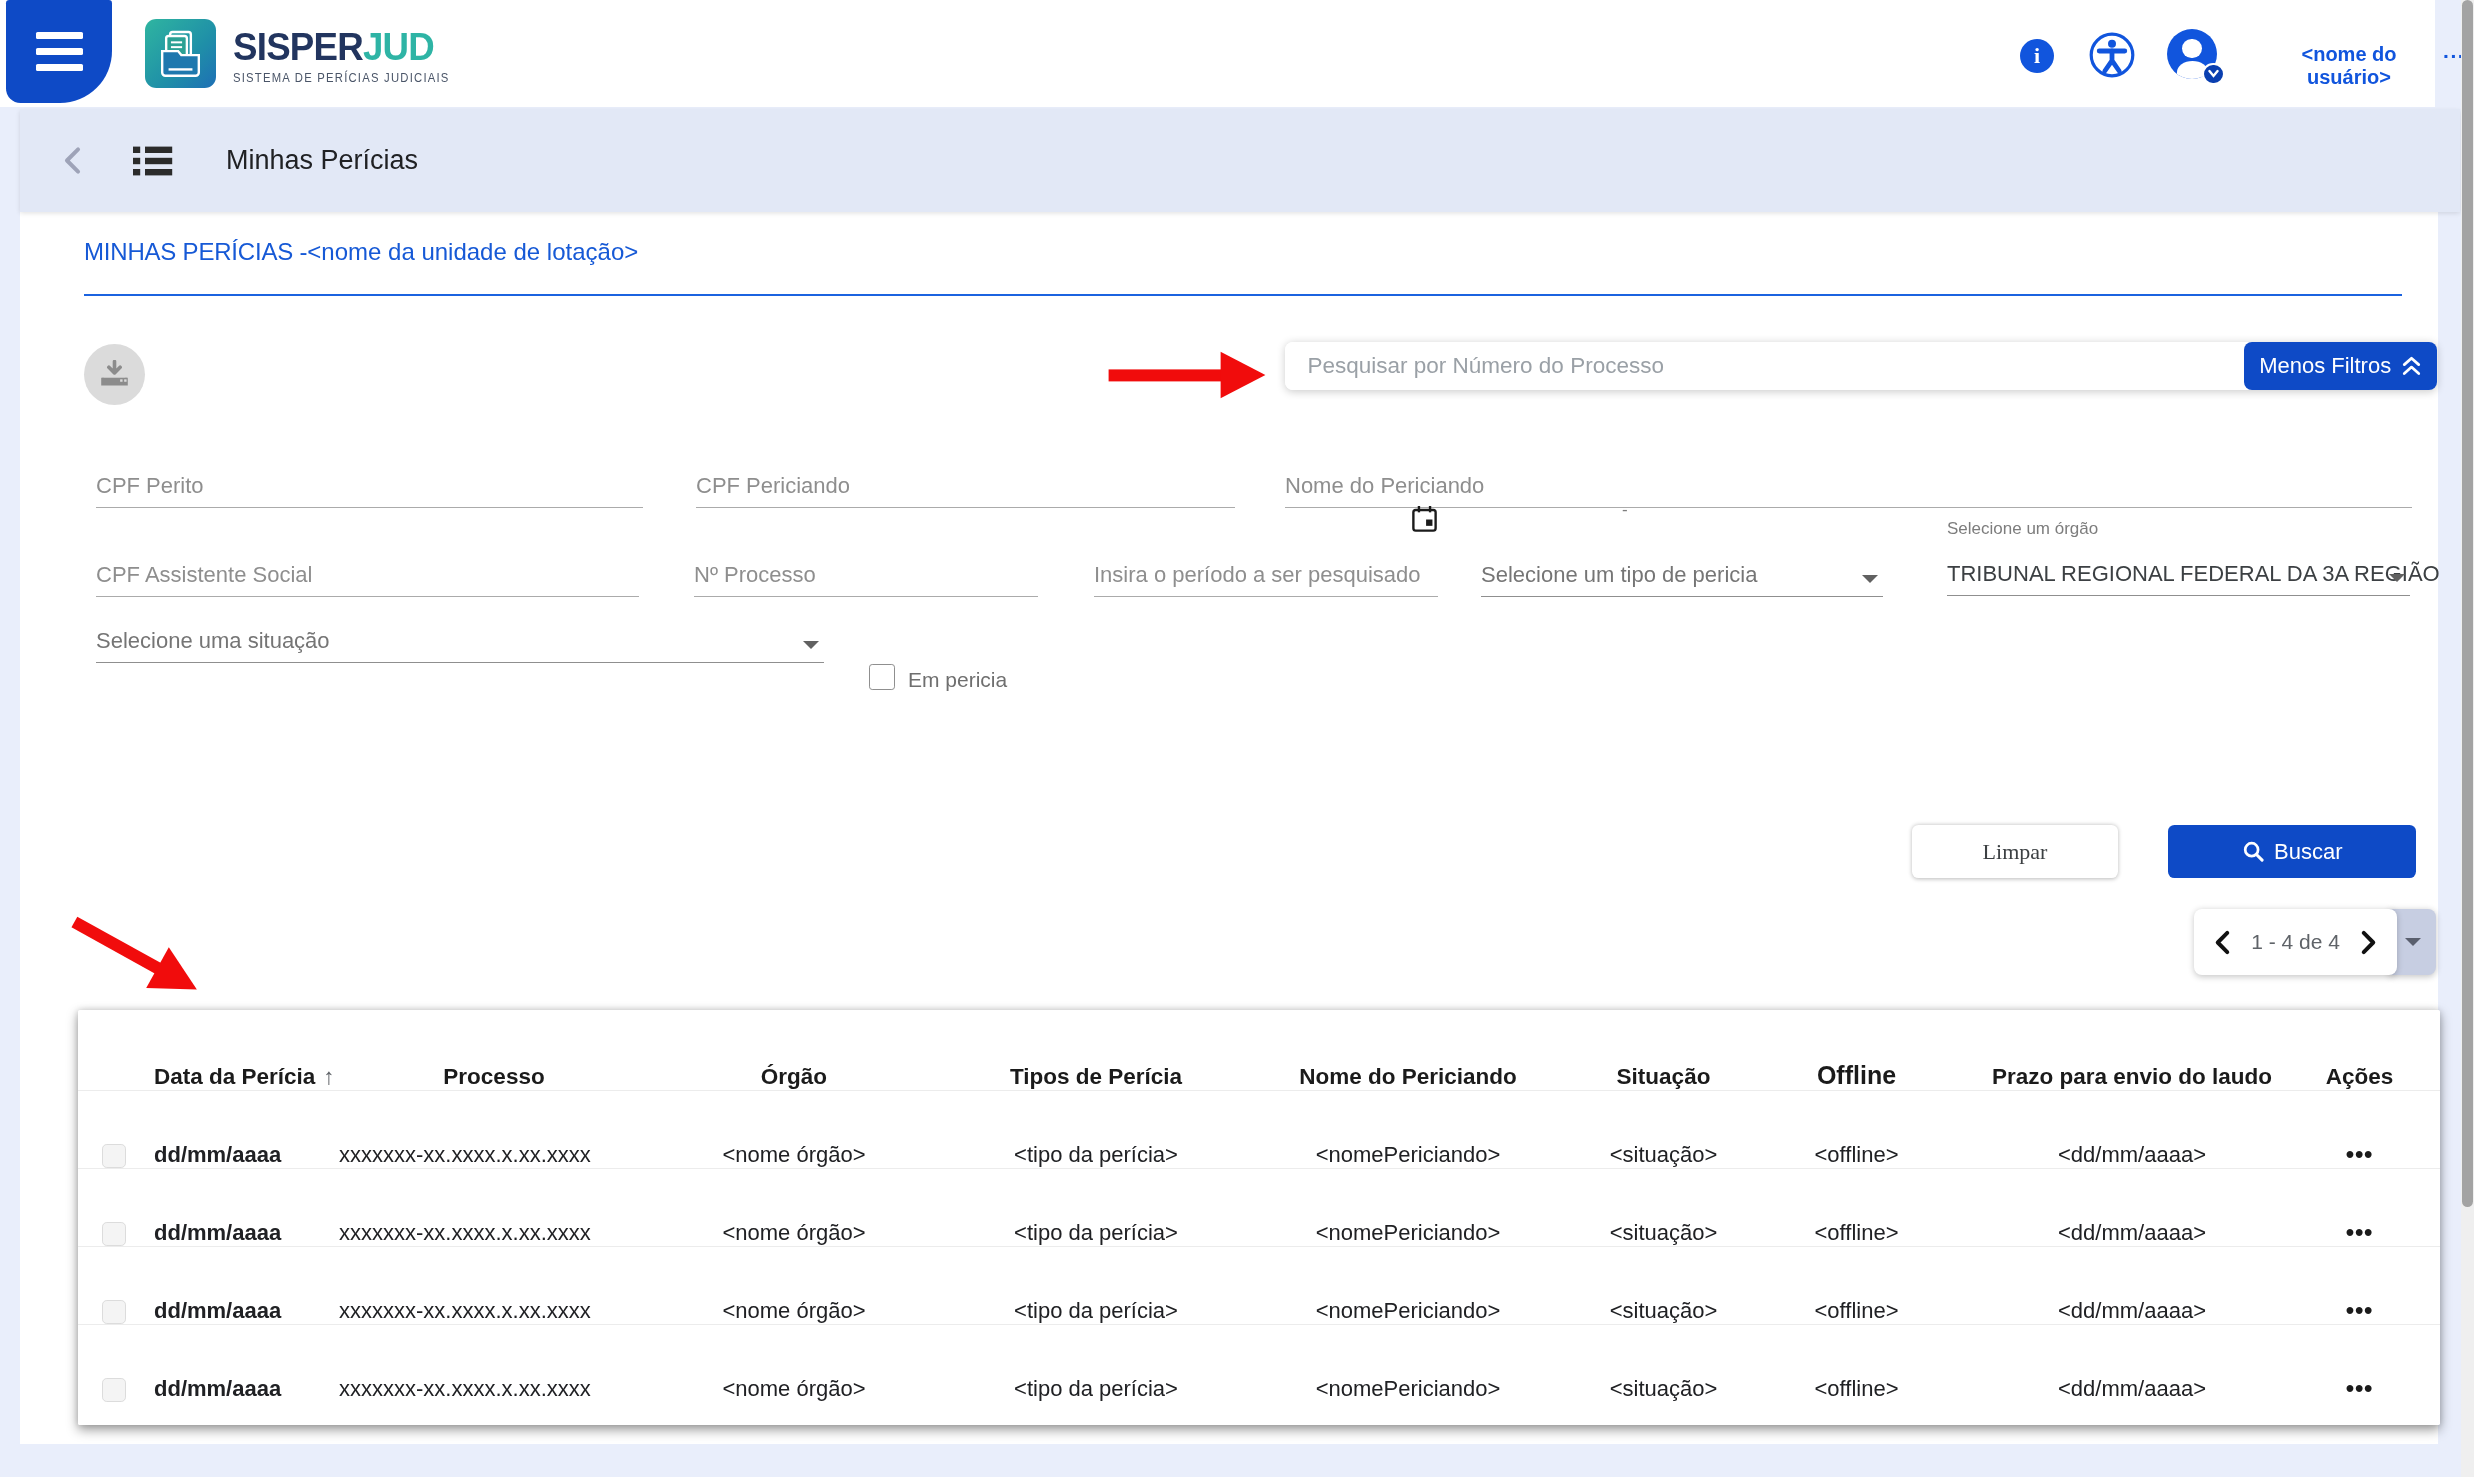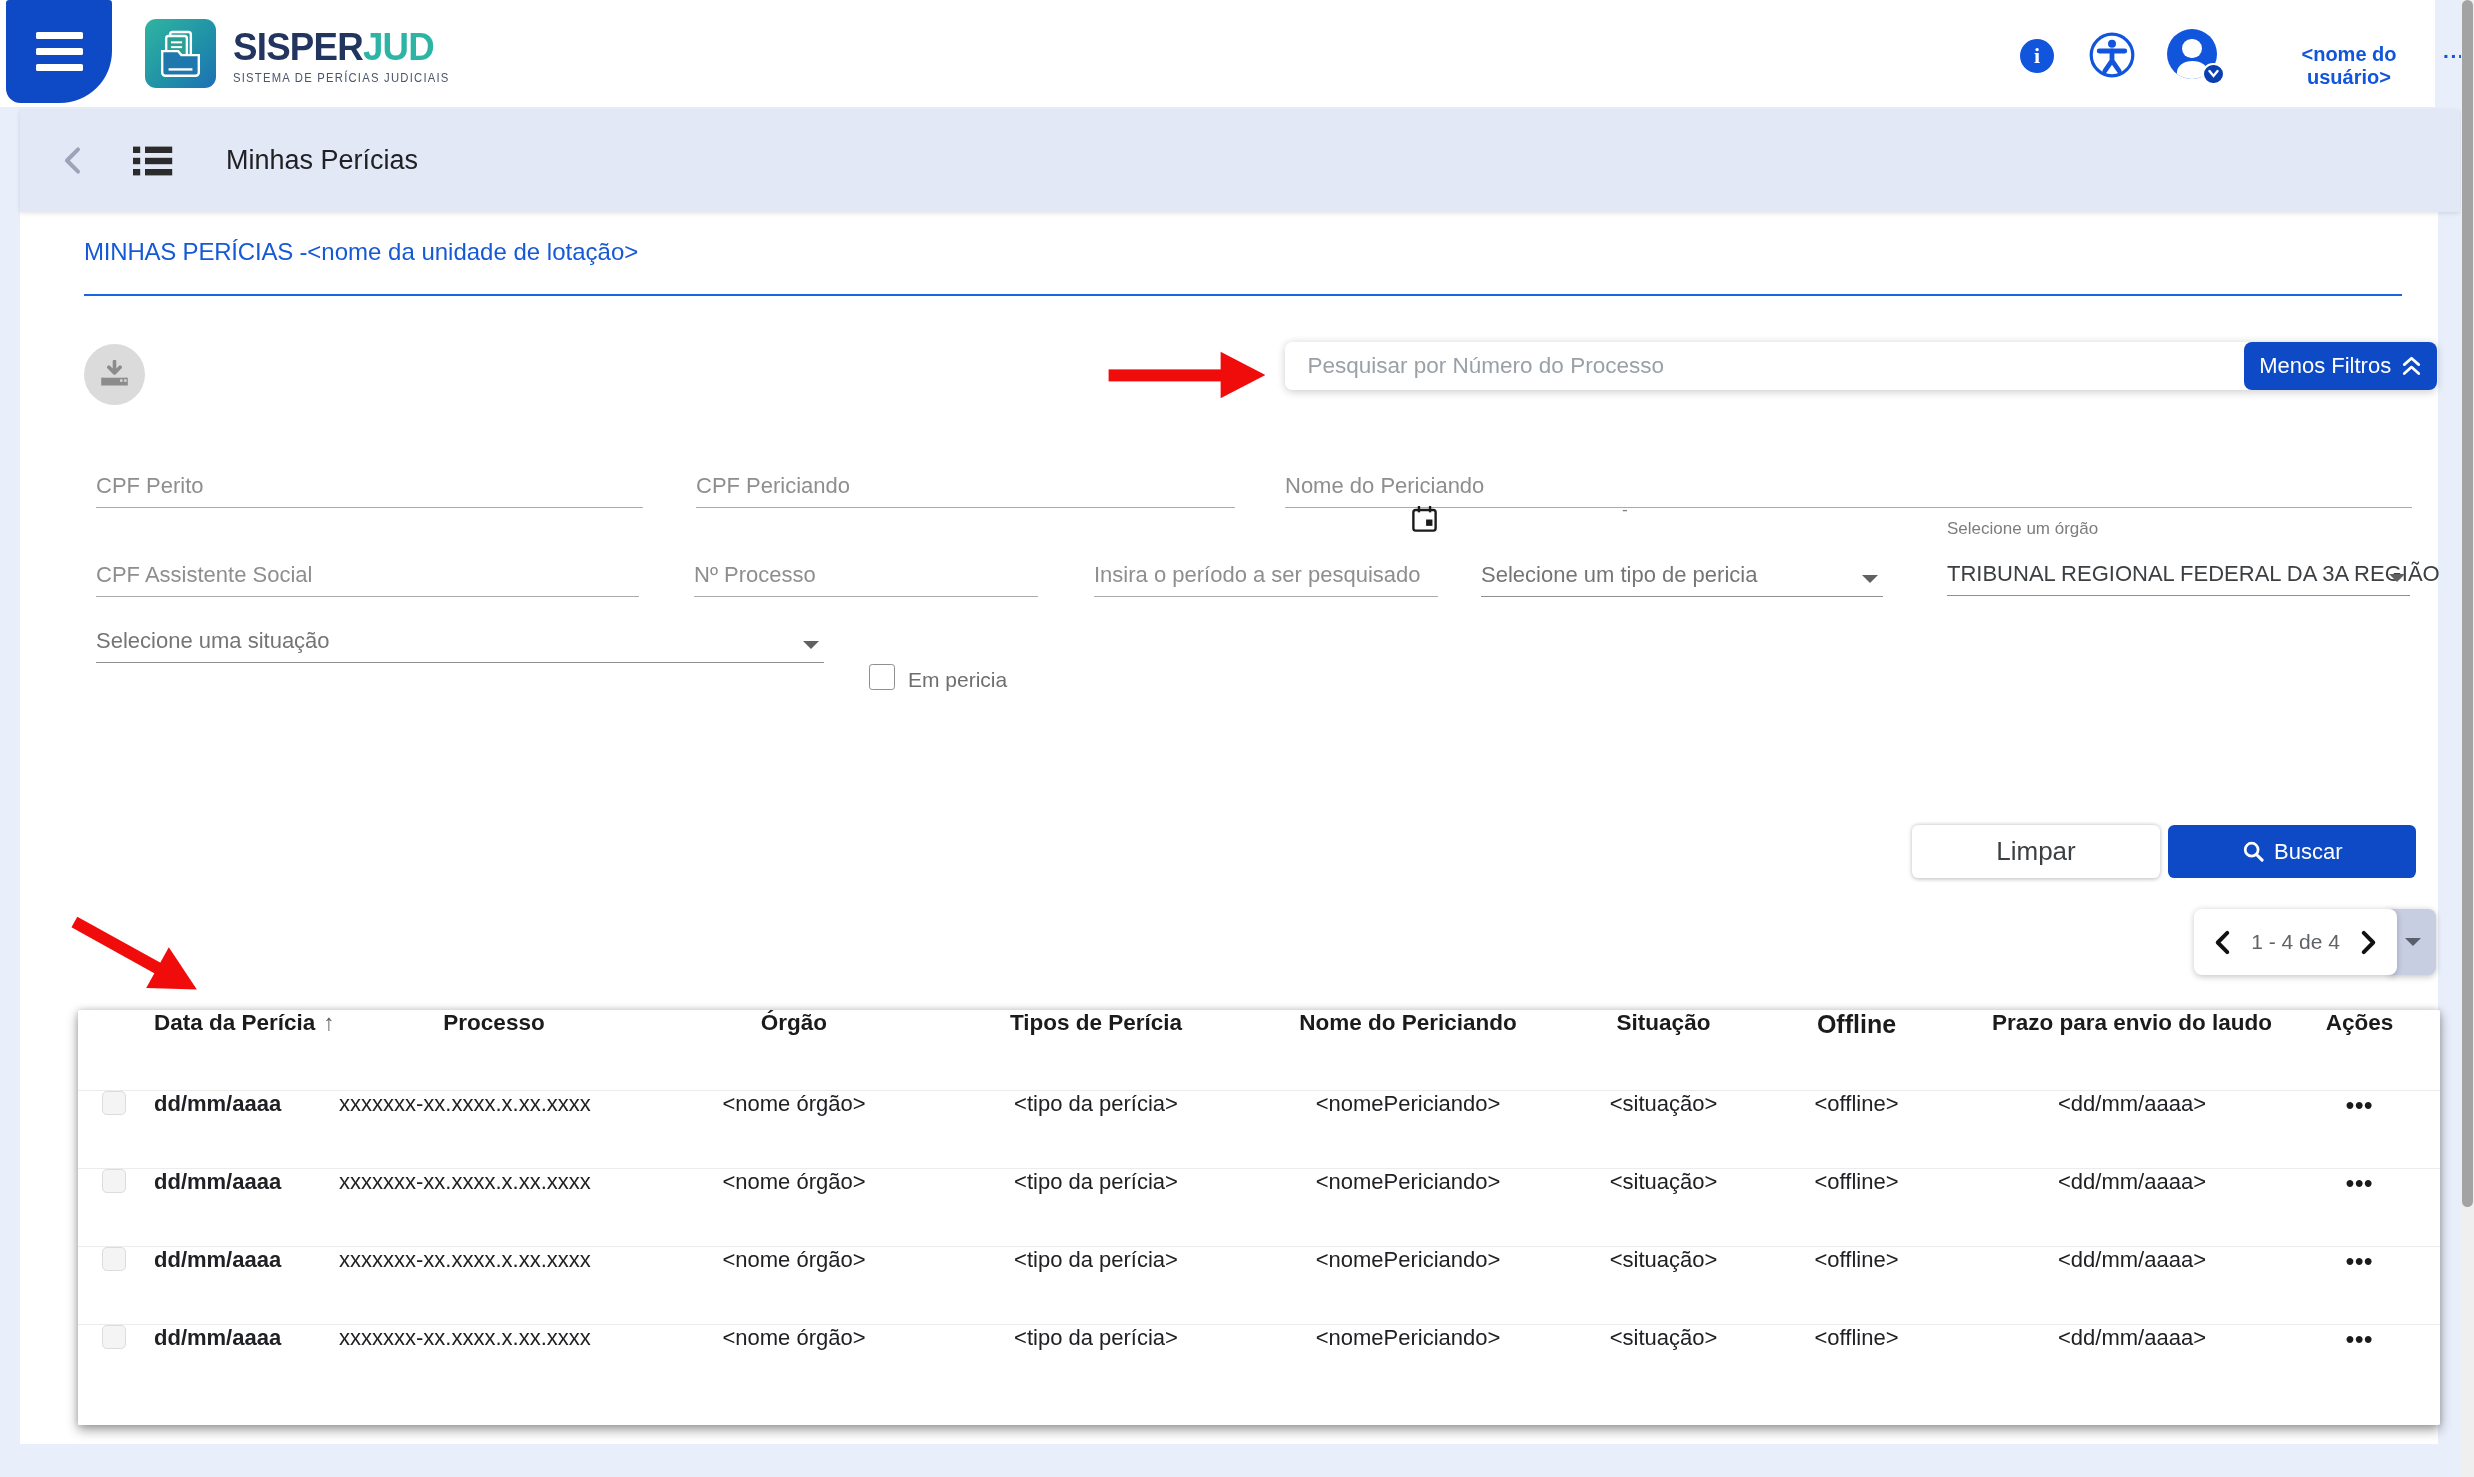--- a/index.html
+++ b/index.html
@@ -63,38 +63,38 @@
   .uselect .sel-text { position:absolute; left:0; bottom:8px; font-size:22px; color:#757575; }
   .caret { width:0; height:0; border-left:8px solid transparent; border-right:8px solid transparent; border-top:8.9px solid #616161; }
   .uselect .caret { position:absolute; right:4.8px; bottom:13px; }
   .cal-icon { position:absolute; right:0; top:-37px; cursor:pointer; }
   .float-label { position:absolute; font-size:17px; color:#7D7D7D; }
   .orgao-value { position:absolute; left:0; bottom:8px; font-size:22px; color:#3C4043; white-space:nowrap; }
 
   .chk { width:26px; height:26px; border:1.6px solid #8F8F8F; border-radius:3.2px; background:#fff; cursor:pointer; }
   .em-atraso-label { position:absolute; left:888px; top:456px; font-size:21px; color:#6F6F6F; }
 
-  .btn-limpar { position:absolute; left:1892px; top:613px; width:248px; height:53px; background:#fff; border:none; border-radius:6.4px;
-    box-shadow:0 0.8px 4px rgba(0,0,0,.28); font-size:26px; color:#3C4043; cursor:pointer; font-family:Liberation Sans, sans-serif;}
+  .btn-limpar { position:absolute; left:1892px; top:613px; width:206px; height:53px; background:#fff; border:none; border-radius:6.4px;
+    box-shadow:0 0.8px 4px rgba(0,0,0,.28); font-size:22px; color:#3C4043; cursor:pointer; font-family:Liberation Serif, serif;}
   .btn-buscar { position:absolute; left:2148px; top:613px; width:248px; height:53px; background:#0E4AC6; border:none; border-radius:6.4px;
     color:#fff; font-size:22px; font-weight:500; cursor:pointer; display:flex; align-items:center; justify-content:center; gap:10px; font-family:"Liberation Sans",sans-serif;}
 
   .pager { position:absolute; left:2174px; top:697px; height:66px; display:flex; }
   .pager-card { width:203px; background:#fff; border-radius:8px; box-shadow:0 1.6px 6.4px rgba(0,0,0,.22);
     display:flex; align-items:center; justify-content:space-between; padding:0 17.7px; z-index:2;}
   .pager-range { font-size:21px; color:#5F6368; }
   .pager-chev { cursor:pointer; display:flex; }
   .pager-drop { width:47px; margin-left:-8px; background:#C7CEE2; border-radius:0 8px 8px 0; box-shadow:0 1.6px 6.4px rgba(0,0,0,.22);
     display:flex; align-items:center; justify-content:center; cursor:pointer; }
   .pager-drop .caret { border-top-color:#5A5F6E; }
 
   
   .table-card { position:absolute; left:58px; top:798px; width:2362px; height:415px; background:#fff; border-radius:1.6px;
     box-shadow:0 4.8px 11.3px rgba(0,0,0,.38), 0 0 6.4px rgba(0,0,0,.14); }
-  .trow { display:flex; align-items:flex-start; padding:0 24px; }
+  .trow { display:flex; align-items:flex-end; padding:0 24px; }
   .thead { height:80px; font-weight:700; font-size:22.5px; color:#1B1B1B; }
   .tdata { height:78px; border-top:1.6px solid #ECECEC; font-size:22px; color:#202124; }
   .c0 { flex:0 0 52px; display:flex; align-items:center; }
   .c1 { flex:0 0 185px; text-align:left; }
   .c2 { flex:0 0 310px; text-align:left; }
   .c3 { flex:0 0 290px; text-align:center; }
   .c4 { flex:0 0 314px; text-align:center; }
   .c5 { flex:0 0 310px; text-align:center; }
   .c6 { flex:0 0 201px; text-align:center; }
   .c7 { flex:0 0 185px; text-align:center; }

